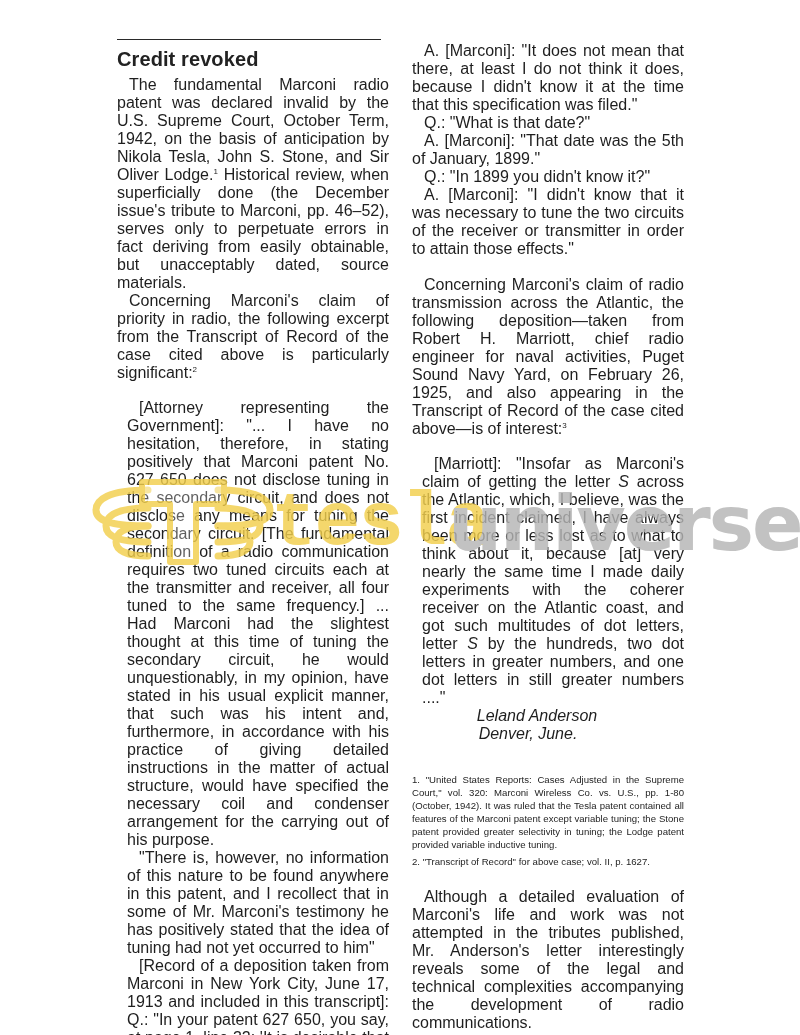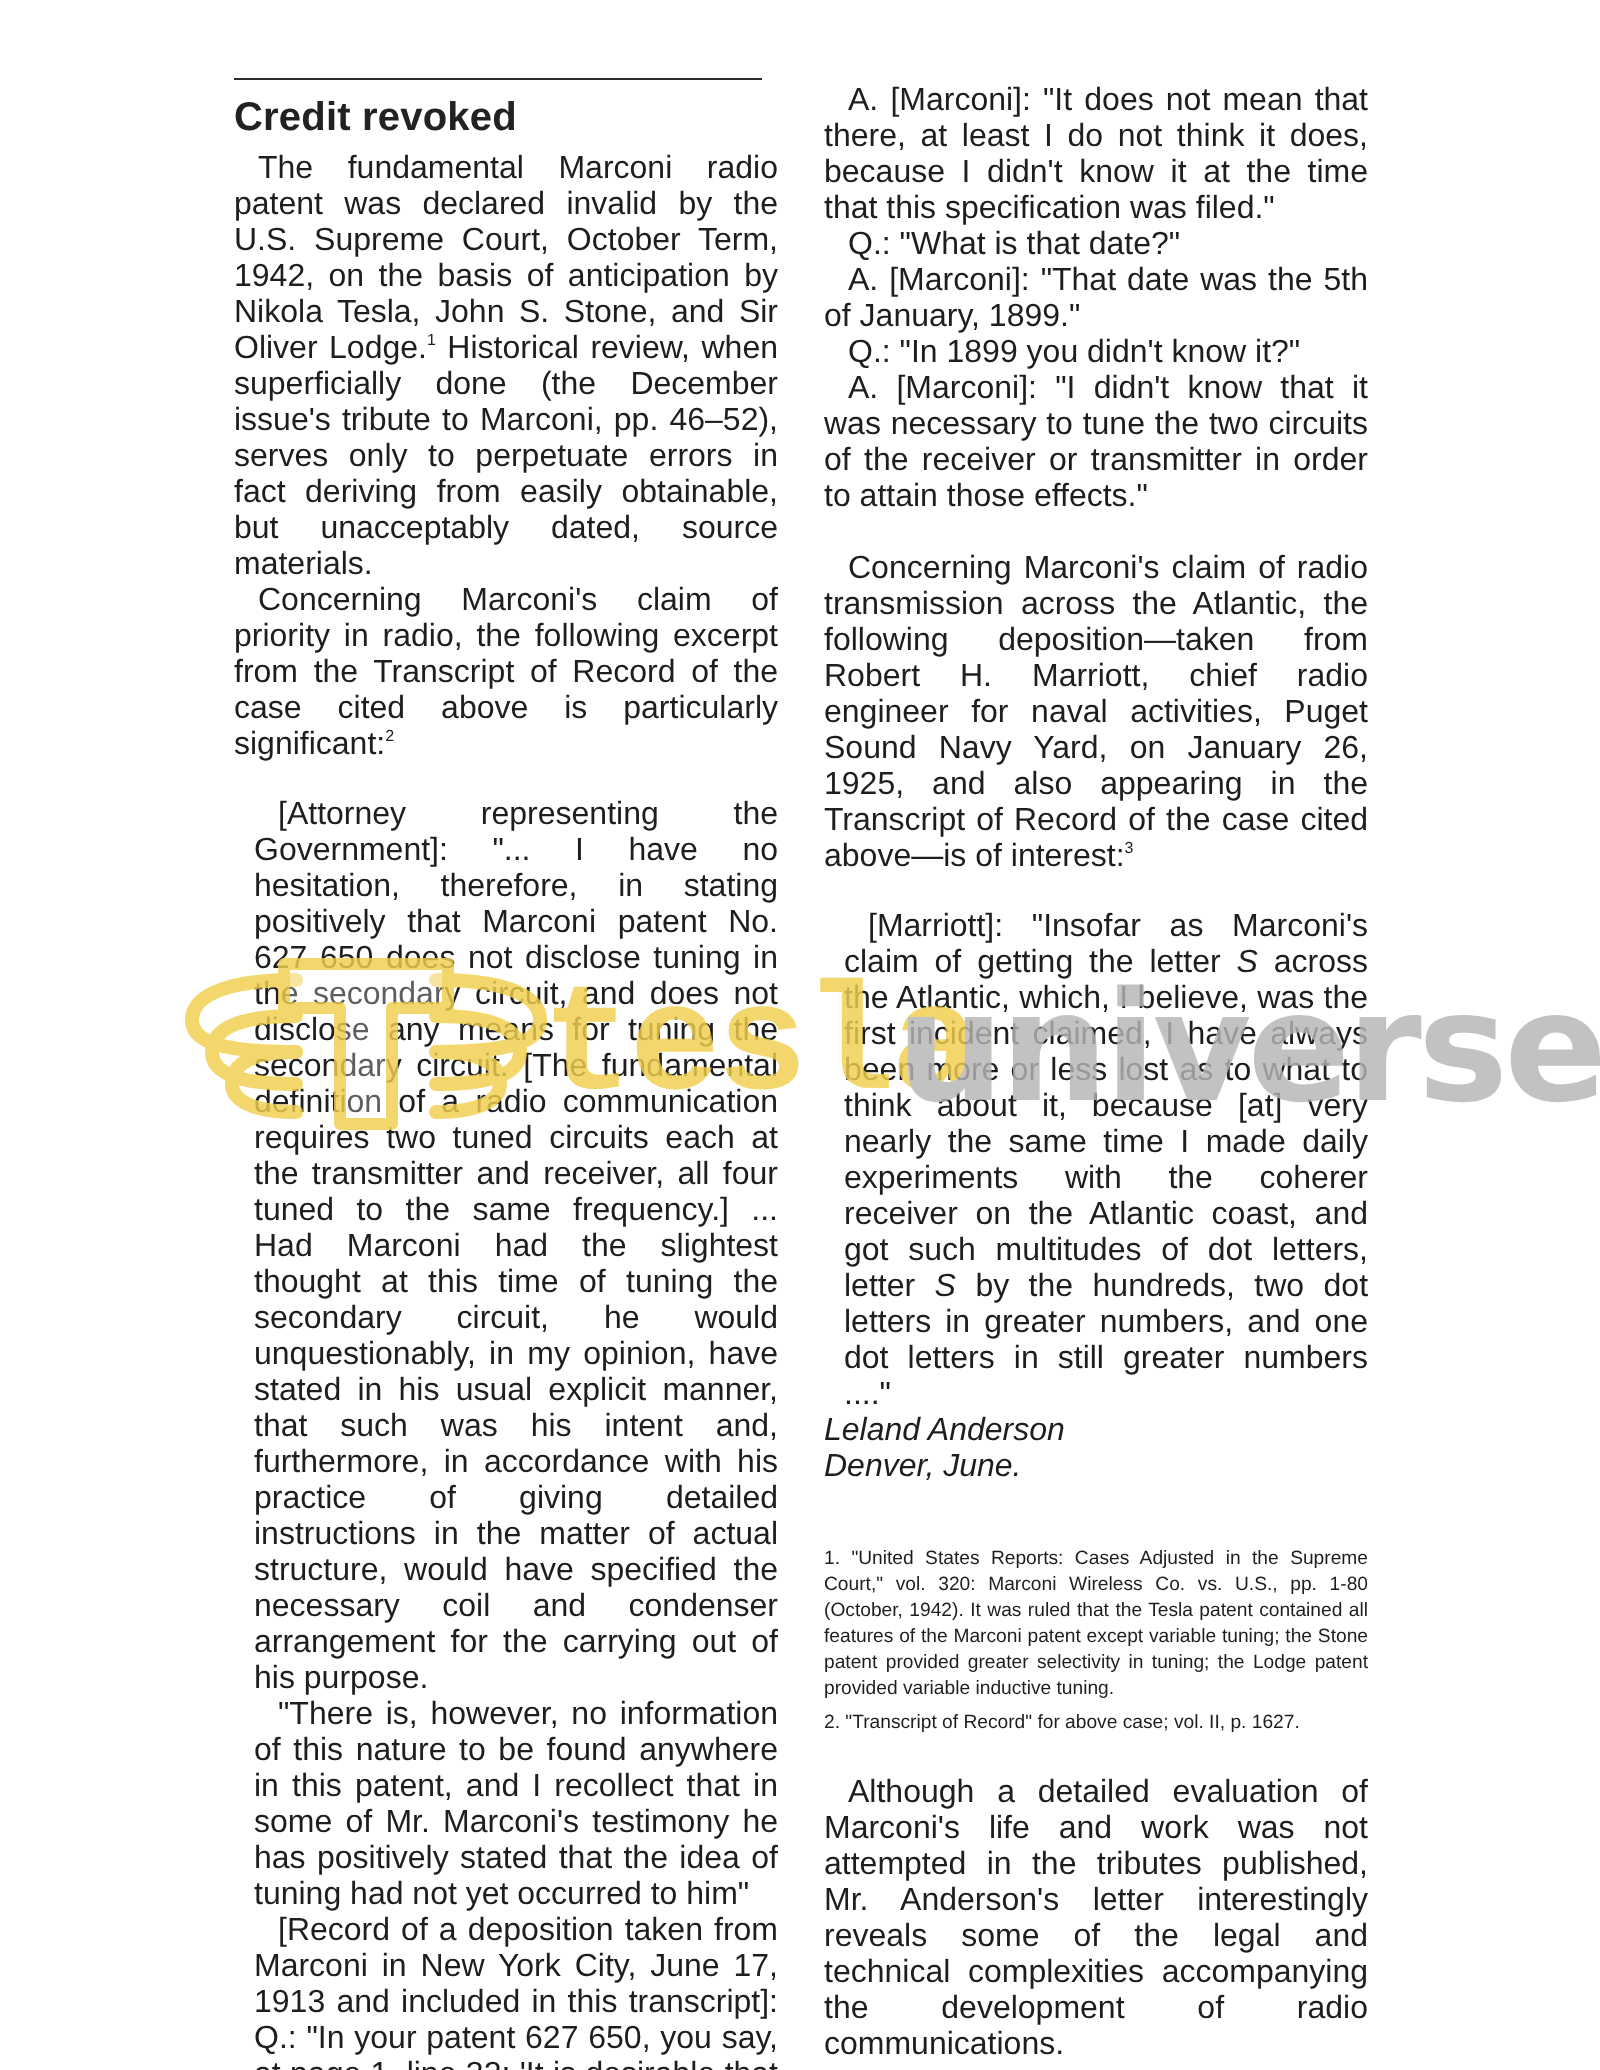--- a/index.html
+++ b/index.html
@@ -5,21 +5,21 @@
   html, body { margin: 0; padding: 0; }
   body {
     width: 800px; height: 1035px; background: #ffffff; position: relative; overflow: hidden;
     font-family: "Liberation Sans", sans-serif; color: #1e1e1e;
   }
   .rule { position: absolute; left: 117px; top: 39px; width: 264px; height: 0; border-top: 1.4px solid #2a2a2a; }
   .title { position: absolute; left: 117px; top: 48px; font-size: 20px; font-weight: bold; color: #222; letter-spacing: 0.1px; }
   p { margin: 0; text-align: justify; }
   .indent { text-indent: 12px; }
   sup { font-size: 8px; line-height: 0; vertical-align: super; }
-  .sig { text-align: left; font-style: italic; padding-right: 22px; }
+  .sig { text-align: center; font-style: italic; padding-right: 22px; }
   .fn { font-size: 9.6px; line-height: 13.1px; text-align: justify; margin: 0; }
   .block { position: absolute; width: 272px; }
   
   .wm { position: absolute; left: 88px; top: 476px; width: 630px; height: 90px; pointer-events: none; opacity: 0.82; }
   .wm-tesla { position: absolute; left: 183px; top: 8px; font-size: 76px; font-weight: bold; color: #f2cf4d; letter-spacing: -2px; line-height: 80px; font-family: Liberation Mono, monospace; }
   .wm-universe { position: absolute; left: 360px; top: 8px; font-size: 76px; font-weight: bold; color: #b5b5b5; letter-spacing: -2px; line-height: 80px; font-family: "DejaVu Sans", sans-serif; }
 </style>
 </head>
 <body>
 
@@ -35,21 +35,21 @@
   <p class="indent" style="padding-left:10px">[Record of a deposition taken from Marconi in New York City, June 17, 1913 and included in this transcript]: Q.: "In your patent 627 650, you say, at page 1, line 32: 'It is desirable that the induction-coil should be in tune or syntony with the electrical oscillation transmitted.' "Notice the words 'the induction-coil in tune or syntony.' What does that mean, except that the two members of the induction have the same time period?"</p>
 </div>
 
 <div class="block" style="left:412px; top:42px;">
   <p class="indent">A. [Marconi]: "It does not mean that there, at least I do not think it does, because I didn't know it at the time that this specification was filed."</p>
   <p class="indent">Q.: "What is that date?"</p>
   <p class="indent">A. [Marconi]: "That date was the 5th of January, 1899."</p>
   <p class="indent">Q.: "In 1899 you didn't know it?"</p>
   <p class="indent">A. [Marconi]: "I didn't know that it was necessary to tune the two circuits of the receiver or transmitter in order to attain those effects."</p>
   <div style="height:18px"></div>
-  <p class="indent"><span>Concerning Marconi's claim of radio transmission across the Atlantic, the following deposition—taken from Robert H. Marriott, chief radio engineer for naval activities, Puget Sound Navy Yard, on January 26, 1925, and also appearing in the Transcript of Record of the case cited above—is of interest:</span><sup>3</sup></p>
+  <p class="indent"><span>Concerning Marconi's claim of radio transmission across the Atlantic, the following deposition—taken from Robert H. Marriott, chief radio engineer for naval activities, Puget Sound Navy Yard, on February 26, 1925, and also appearing in the Transcript of Record of the case cited above—is of interest:</span><sup>3</sup></p>
   <div style="height:17px"></div>
   <p class="indent" style="padding-left:10px"><span>[Marriott]: "Insofar as Marconi's claim of getting the letter </span><em>S</em><span> across the Atlantic, which, I believe, was the first incident claimed, I have always been more or less lost as to what to think about it, because [at] very nearly the same time I made daily experiments with the coherer receiver on the Atlantic coast, and got such multitudes of dot letters, letter </span><em>S</em><span> by the hundreds, two dot letters in greater numbers, and one dot letters in still greater numbers ...."</span></p>
   <p class="sig">Leland Anderson</p>
   <p class="sig" style="padding-right:40px">Denver, June.</p>
   <div style="height:30px"></div>
   <p class="fn">1. "United States Reports: Cases Adjusted in the Supreme Court," vol. 320: Marconi Wireless Co. vs. U.S., pp. 1-80 (October, 1942). It was ruled that the Tesla patent contained all features of the Marconi patent except variable tuning; the Stone patent provided greater selectivity in tuning; the Lodge patent provided variable inductive tuning.</p>
   <p class="fn" style="margin-top:3px">2. "Transcript of Record" for above case; vol. II, p. 1627.</p>
   <div style="height:20px"></div>
   <p class="indent">Although a detailed evaluation of Marconi's life and work was not attempted in the tributes published, Mr. Anderson's letter interestingly reveals some of the legal and technical complexities accompanying the development of radio communications.</p>
 

